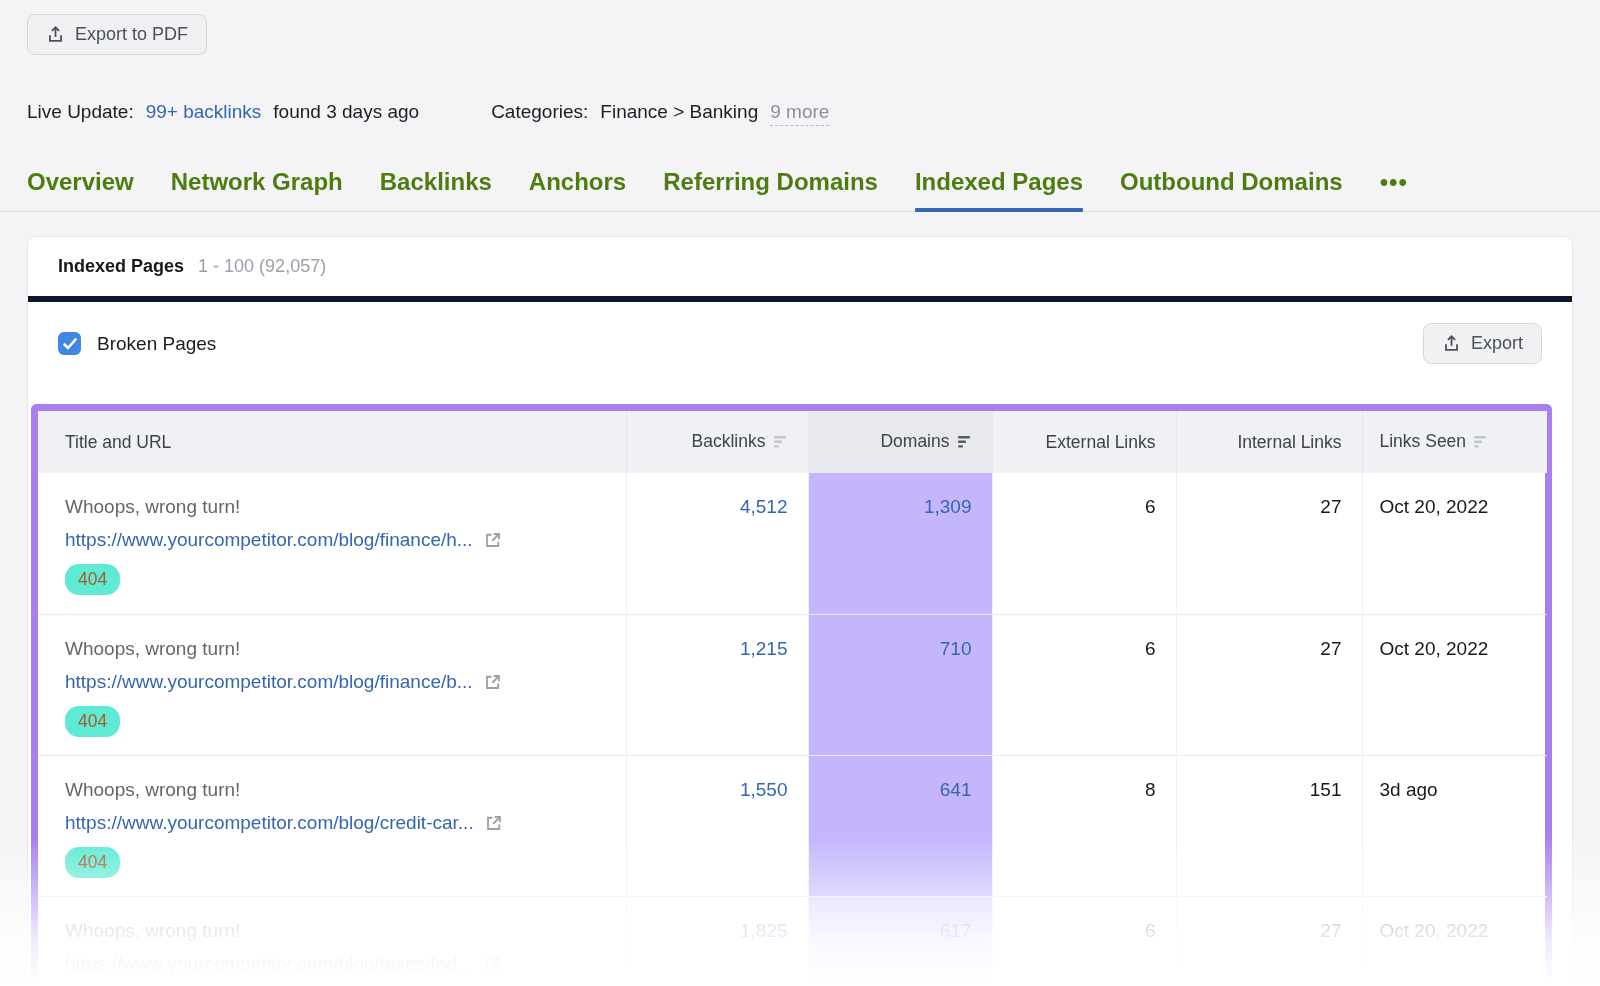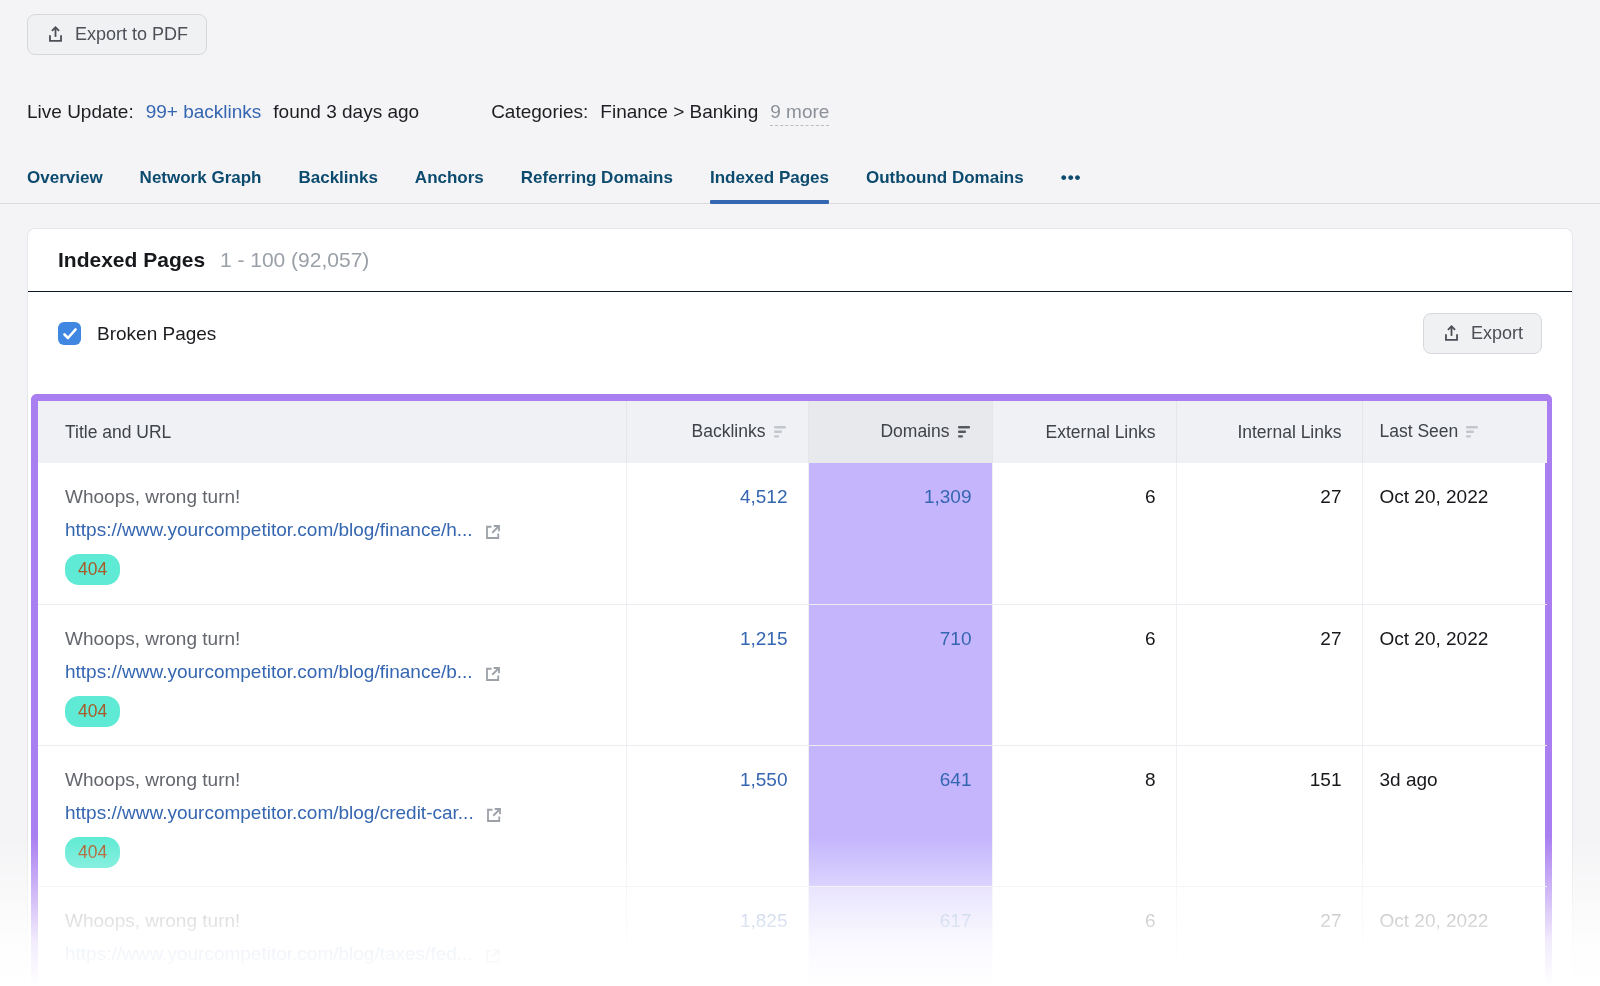--- a/index.html
+++ b/index.html
@@ -20,30 +20,30 @@
     color:#4c4f56; font-size:18px; font-weight:400;
     padding:9px 18px; cursor:pointer; font-family:inherit;
   }
   .btn svg { display:block; }
   .meta-row { display:flex; align-items:baseline; gap:72px; margin-top:14px; font-size:19px; color:#1d1e22; }
   .meta-item { display:flex; align-items:baseline; gap:12px; }
   a.link { color:#3566b1; text-decoration:none; cursor:pointer; }
   .more-link { color:#8b9098; text-decoration:none; border-bottom:1.5px dashed #b7bbc2; padding-bottom:2px; cursor:pointer;margin-top:32px; }
   
   .tabs { display:flex; gap:37px; padding:0 27px; margin-top:30px; border-bottom:1px solid #d9dbe0; }
-  .tab { font-size:17px; font-weight:700; color:#0c4a6e; padding:12px 0 15px 0; cursor:pointer; position:relative; white-space:nowrap; }
+  .tab { font-size:24px; font-weight:700; color:#4d7c0f; padding:12px 0 15px 0; cursor:pointer; position:relative; white-space:nowrap; }
   .tab.active::after { content:""; position:absolute; left:0; right:0; bottom:-1px; height:4px; background:#3566b1; border-radius:1px; }
   .tab.more { letter-spacing:1px; }
   
   .card {
     margin:24px 27px 0 27px; background:#ffffff;
     border:1px solid #e5e7eb; border-bottom:none; border-radius:8px 8px 0 0;
     min-height:780px;
   }
-  .card-header { padding:19px 30px; border-bottom:1px solid #0f172a; font-size:21px; }
+  .card-header { padding:19px 30px; border-bottom:6px solid #0f172a; font-size:18px; }
   .card-header .card-title { font-weight:700; color:#17181b; }
   .card-header .card-range { color:#9aa0a8; margin-left:9px; }
   .controls { display:flex; justify-content:space-between; align-items:center; padding:21px 30px 22px 30px; }
   .checkbox-group { display:flex; align-items:center; gap:16px; cursor:pointer; }
   .checkbox { width:23px; height:23px; background:#3f87e0; border-radius:6px; display:flex; align-items:center; justify-content:center; }
   .checkbox-label { font-size:19px; color:#1b1c1f; }
   
   .table-wrap {
     margin:18px 20px 0 3px;
     border:7px solid #a97ef0; border-bottom:none; border-radius:6px 6px 0 0;
@@ -65,21 +65,21 @@
     border-left:1px solid #eef0f3; border-top:1px solid #eaecef;
     height:141px;
   }
   tbody tr:first-child td { border-top:none; }
   tbody td:first-child { border-left:none; padding-left:27px; padding-right:20px; }
   tbody td.num { text-align:right; padding-right:20px; color:#17181b; }
   tbody td.num a.cell-link { color:#3566b1; }
   tbody td.seen { text-align:left; padding-left:17px; color:#17181b; white-space:nowrap; }
   tbody td.col-domains { background:#c4b5fd; }
   .page-title-txt { color:#63666d; }
-  .url-line { margin-top:11px; display:flex; align-items:flex-end; gap:11px; }
+  .url-line { margin-top:11px; display:flex; align-items:center; gap:11px; }
   .url-line a { color:#3566b1; text-decoration:none; white-space:nowrap; overflow:hidden; }
   .ext-icon-sm { color:#9ca1a8; flex:none; display:inline-flex; }
   .badge {
     display:inline-block; margin-top:13px; background:#5eead4; color:#a85a28;
     font-size:17.5px; padding:5px 13px; border-radius:14px;
   }
   .badge:empty { display:none; }
   tr.row-faded { opacity:0.62; }
   
   .fade-overlay {
@@ -175,21 +175,21 @@
           <th class="num col-domains">
             <span>Domains</span><span class="sort-ic"><svg width="14" height="12" viewBox="0 0 14 12" fill="#565b62">
                   <rect x="0" y="0" width="12" height="2.4" rx="1"></rect>
                   <rect x="0" y="4.6" width="8" height="2.4" rx="1"></rect>
                   <rect x="0" y="9.2" width="5" height="2.4" rx="1"></rect>
                 </svg></span>
           </th>
           <th class="num">External Links</th>
           <th class="num">Internal Links</th>
           <th class="left">
-            <span>Last Seen</span><span class="sort-ic"><svg width="14" height="12" viewBox="0 0 14 12" fill="#c3c7cd">
+            <span>Links Seen</span><span class="sort-ic"><svg width="14" height="12" viewBox="0 0 14 12" fill="#c3c7cd">
                   <rect x="0" y="0" width="12" height="2.4" rx="1"></rect>
                   <rect x="0" y="4.6" width="8" height="2.4" rx="1"></rect>
                   <rect x="0" y="9.2" width="5" height="2.4" rx="1"></rect>
                 </svg></span>
           </th>
         </tr>
       </thead>
       <tbody>
         <tr>
           <td>

